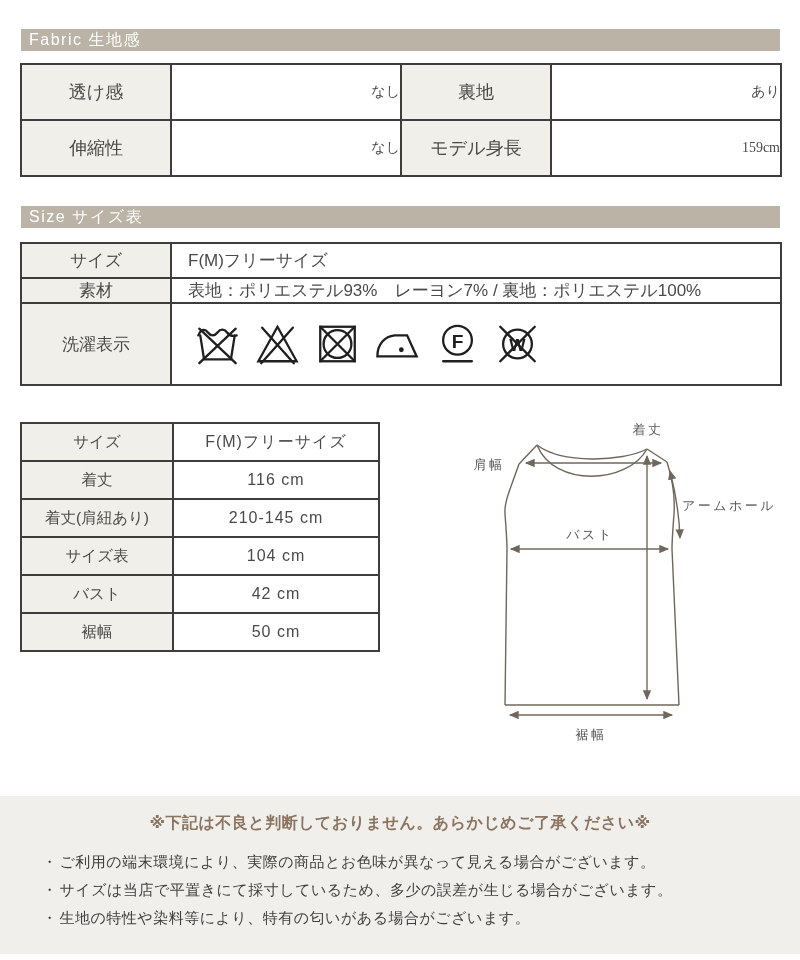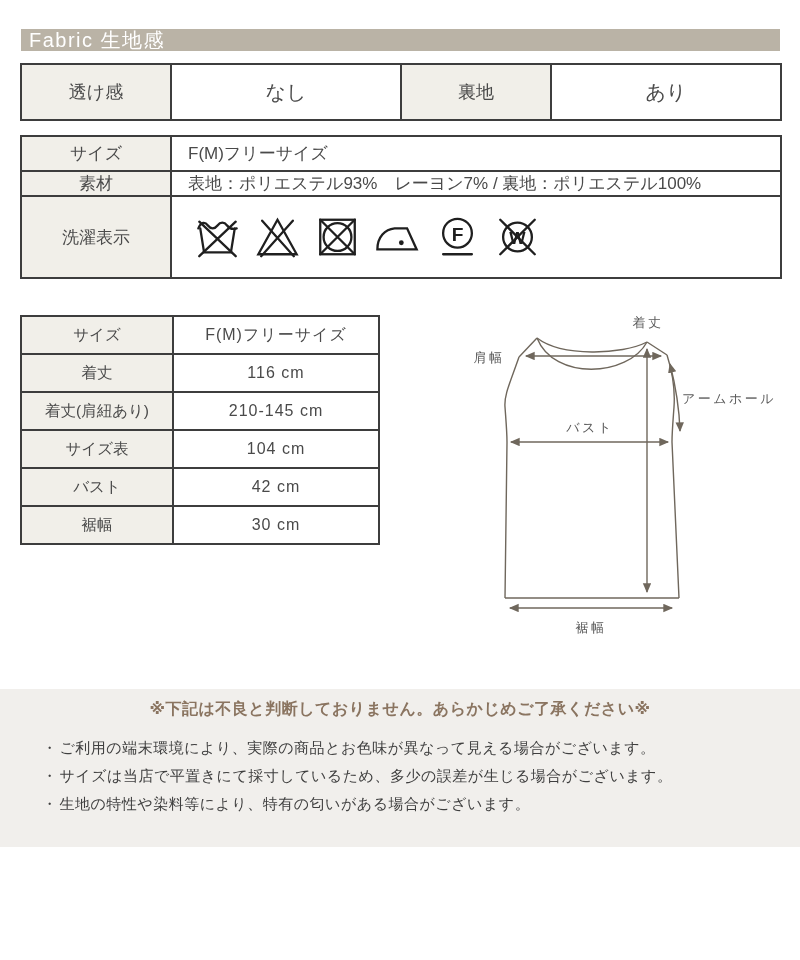--- a/index.html
+++ b/index.html
@@ -10,29 +10,29 @@
   }
   *{box-sizing:border-box;}
   html,body{margin:0;padding:0;}
   body{
     width:800px;height:960px;background:#ffffff;overflow:hidden;
     font-family:"Liberation Sans","DejaVu Sans",sans-serif;color:var(--text);
   }
   .band{
     margin:29px 20px 0 21px;height:22px;line-height:22px;
     background:var(--band-bg);color:var(--band-text);
-    font-size:20px;letter-spacing:1.5px;padding-left:8px;font-weight:400;
+    font-size:16px;letter-spacing:1.5px;padding-left:8px;font-weight:400;
   }
   table{border-collapse:collapse;table-layout:fixed;}
   td,th{border:2px solid var(--table-border);font-weight:400;padding:0;}
   th{background:var(--cell-label-bg);}
   
   .fabric-table{margin:12px 20px 0 20px;width:760px;font-family:Liberation Serif, serif;}
   .fabric-table th{width:150px;height:56px;font-size:18px;text-align:center;}
-  .fabric-table td{width:230px;height:56px;font-size:20px;text-align:center;}
+  .fabric-table td{width:230px;height:56px;font-size:14px;text-align:right;}
   
   .size-table{margin:14px 20px 0 20px;width:760px;}
   .size-table th{width:150px;font-size:17px;text-align:center;}
   .size-table td{width:610px;font-size:17px;text-align:left;padding-left:16px;}
   .size-table tr.r1 th,.size-table tr.r1 td{height:35px;}
   .size-table tr.r2 th,.size-table tr.r2 td{height:20px;}
   .size-table tr.r3 th,.size-table tr.r3 td{height:82px;}
   .care-cell{display:flex;align-items:center;gap:13px;padding:2px 0 2px 6px;}
   .care-icon{display:inline-block;width:47px;height:46px;}
   .care-icon svg{width:47px;height:46px;}
@@ -46,21 +46,21 @@
   .section3{display:flex;margin:36px 20px 0 20px;align-items:flex-start;}
   .meas-table{width:358px;}
   .meas-table th{width:152px;height:38px;font-size:15.5px;text-align:center;}
   .meas-table td{width:206px;height:38px;font-size:16px;text-align:center;letter-spacing:1px;}
   .diagram{margin-left:62px;margin-top:-8px;}
   .diagram svg text{
     fill:var(--diagram-text);font-size:13px;letter-spacing:2.5px;
     font-family:"Liberation Sans","DejaVu Sans",sans-serif;}
   .diagram svg path.ln,.diagram svg line{stroke:var(--diagram-line);fill:none;stroke-width:1.4;}
   
-  .notes{margin-top:42px;height:158px;background:var(--note-bg);padding-top:10px;}
+  .notes{margin-top:42px;height:158px;background:var(--note-bg);padding-top:17px;}
   .notes-title{
     text-align:center;color:var(--note-title);font-size:16px;font-weight:700;
     letter-spacing:0.5px;}
   .notes-list{list-style:none;margin:14px 0 0 0;padding:0 20px 0 42px;color:var(--note-text);}
   .notes-list li{font-size:15px;line-height:28px;letter-spacing:0.5px;}
   .bullet{margin-right:2px;}
 </style>
 </head>
 <body>
 
@@ -71,23 +71,32 @@
   </div>
 
   <table class="fabric-table">
     <tbody>
         <tr>
       <th>透け感</th>
       <td>なし</td>
       <th>裏地</th>
       <td>あり</td>
     </tr>
+    <tr>
+      <th>伸縮性</th>
+      <td>なし</td>
+      <th>モデル身長</th>
+      <td>159cm</td>
+    </tr>
   </tbody>
     </table>
 
+  <div class="band">
+    <span>Size サイズ表</span>
+  </div>
 
   <table class="size-table">
     <tbody>
         <tr class="r1">
       <th>サイズ</th>
       <td>F(M)フリーサイズ</td>
     </tr>
     <tr class="r2">
       <th>素材</th>
       <td>表地：ポリエステル93%　レーヨン7% / 裏地：ポリエステル100%</td>
@@ -148,21 +157,21 @@
       <tr>
         <th>サイズ表</th>
         <td>104 cm</td>
       </tr>
       <tr>
         <th>バスト</th>
         <td>42 cm</td>
       </tr>
       <tr>
         <th>裾幅</th>
-        <td>30 cm</td>
+        <td>50 cm</td>
       </tr>
     </tbody>
       </table>
 
     <div class="diagram">
       <svg width="340" height="336" viewBox="0 0 340 336">
         <defs>
           <marker id="arw" viewBox="0 0 8 8" markerWidth="8" markerHeight="8" refX="6.2" refY="3" orient="auto-start-reverse">
             <path d="M0 0 L7 3 L0 6 Z" style="fill:var(--diagram-line,#6f675c)"></path>
           </marker>

